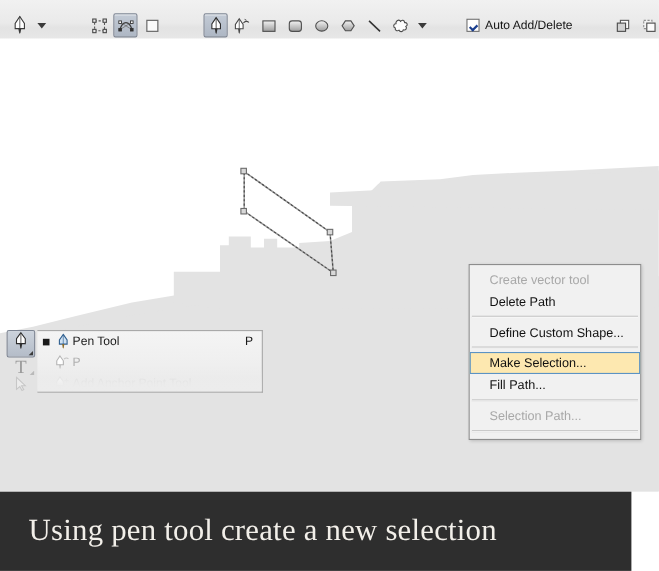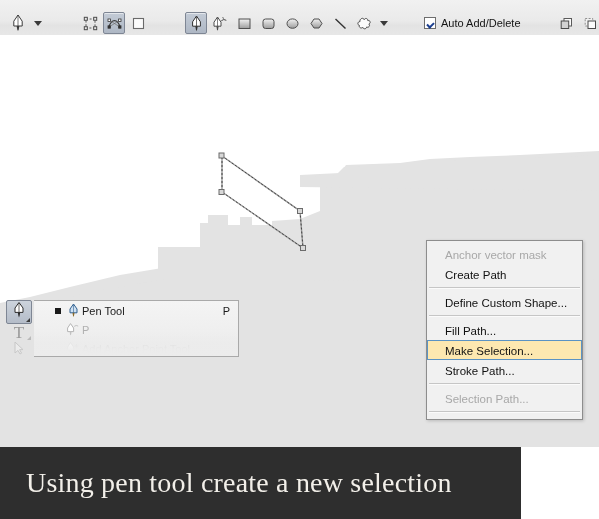--- a/index.html
+++ b/index.html
@@ -140,21 +140,21 @@
     position: absolute;
     left: 0; right: 0; bottom: 0;
     height: 22px;
     background: linear-gradient(to bottom, rgba(238,238,238,0) 0%, rgba(236,236,236,.92) 70%, #ececec 100%);
     pointer-events: none;
   }
   .flyout-row {
     height: 19px;
     display: flex;
     align-items: center;
-    padding: 0 8px 0 18px;
+    padding: 0 8px 0 2px;
     font-size: 11px;
     color: #1a1a1a;
     position: relative;
   }
   .flyout-bullet {
     width: 12px;
     display: flex; align-items: center; justify-content: center;
     flex: 0 0 12px;
   }
   .flyout-bullet i {
@@ -203,21 +203,21 @@
     height: 1px;
     background: #c6c6c6;
     margin: 3px 2px 3px 2px;
     border-bottom: 1px solid #fbfbfb;
   }
 
   
   #caption-bar {
     position: absolute;
     left: 0; top: 447px;
-    width: 521px; height: 72px;
+    width: 574px; height: 72px;
     background: #2e2e2e;
     display: flex;
     align-items: center;
   }
   #caption-text {
     color: #f2efe9;
     font-family: "Liberation Serif", serif;
     font-size: 28px;
     padding-left: 26px;
     letter-spacing: .2px;
@@ -510,28 +510,27 @@
             <path d="M10.4 3 L10.4 7 M8.4 5 L12.4 5" stroke="#dedede" stroke-width="1"></path>
           </svg>
         </span>
         <span class="flyout-label">Add Anchor Point Tool</span>
         <span class="flyout-key"></span>
       </div>
     </div>
   </div>
 
   <div id="ctx-menu">
-    <div class="ctx-item dim">Anchor vector mask</div>
-    <div class="ctx-item">Create Path</div>
+    <div class="ctx-item dim">Create vector tool</div>
+    <div class="ctx-item">Delete Path</div>
     <div class="ctx-sep"></div>
     <div class="ctx-item">Define Custom Shape...</div>
     <div class="ctx-sep"></div>
+    <div class="ctx-item hl">Make Selection...</div>
     <div class="ctx-item">Fill Path...</div>
-    <div class="ctx-item hl">Make Selection...</div>
-    <div class="ctx-item">Stroke Path...</div>
     <div class="ctx-sep"></div>
     <div class="ctx-item dim">Selection Path...</div>
     <div class="ctx-sep"></div>
   </div>
 
 </div>
 
 <div id="caption-bar">
   <div id="caption-text">Using pen tool create a new selection</div>
 </div>

